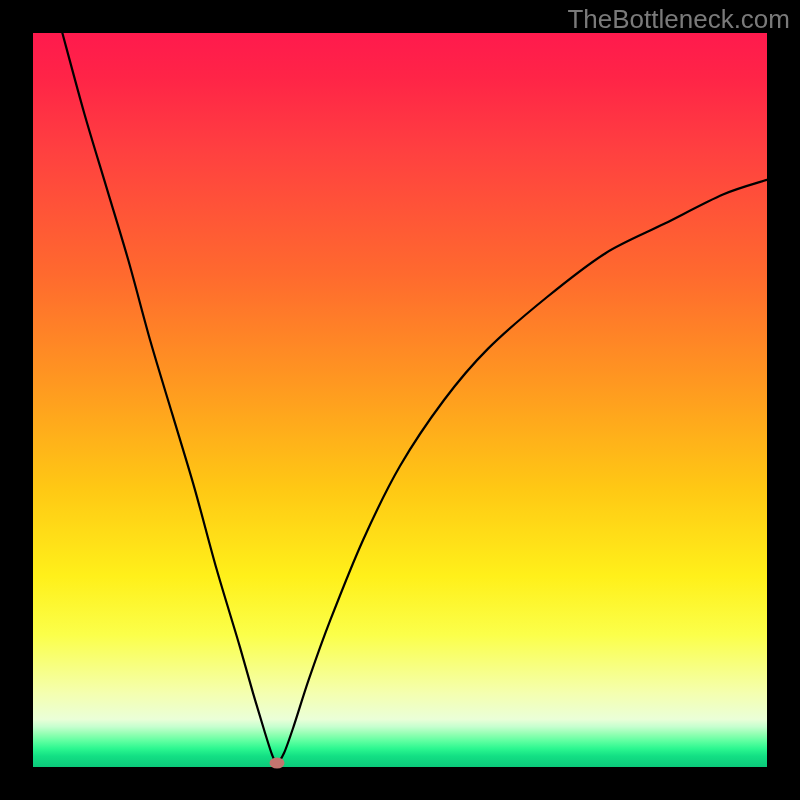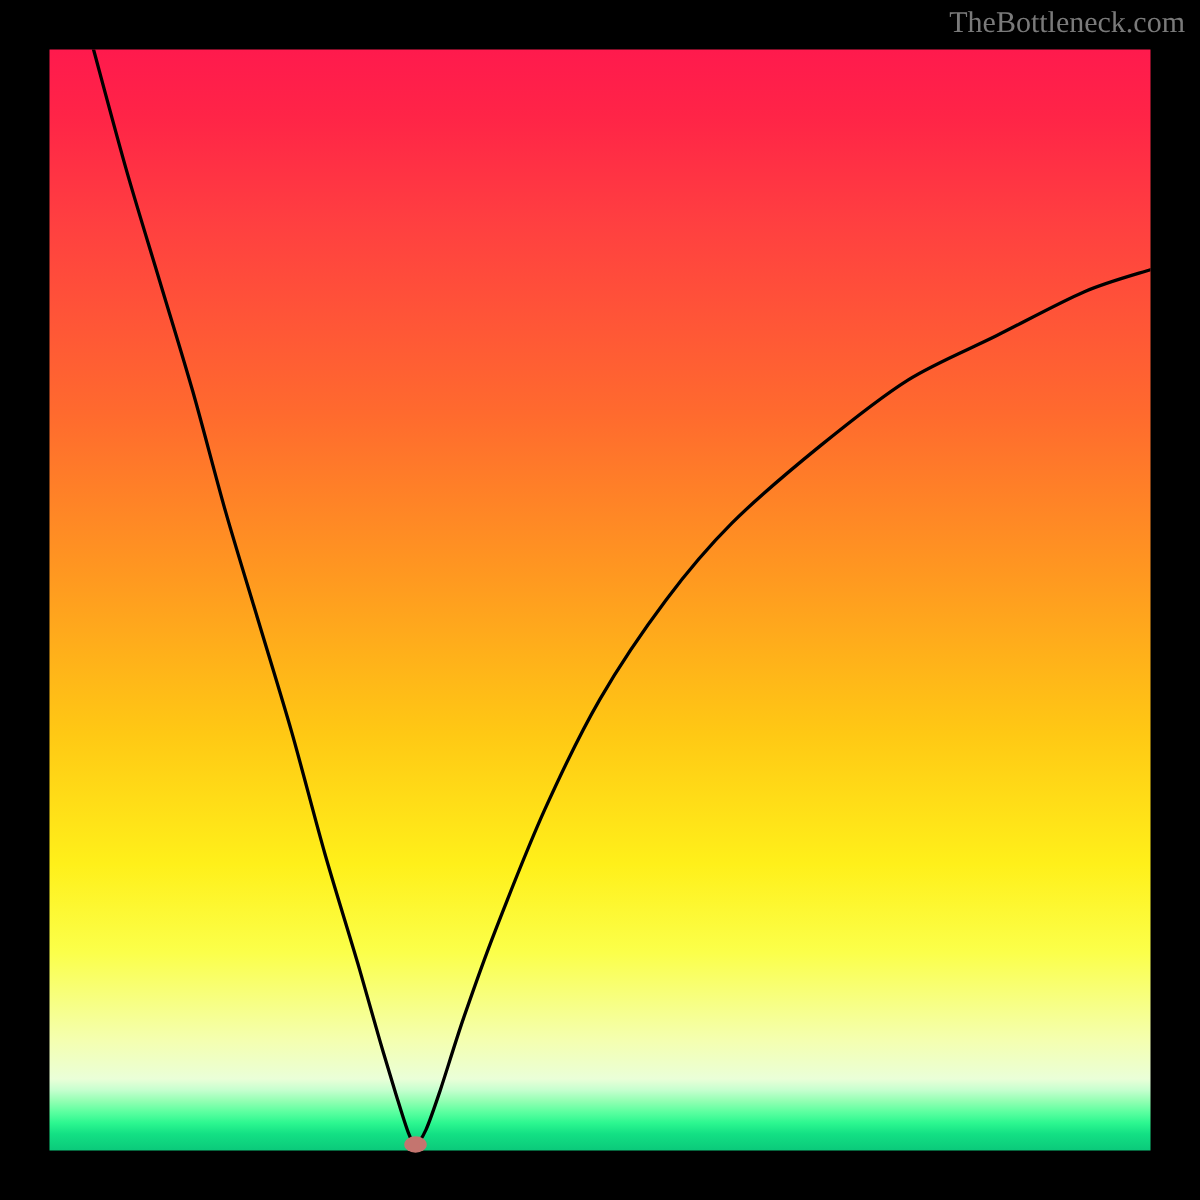--- a/index.html
+++ b/index.html
@@ -13,26 +13,25 @@
   }
   .stage {
     position: relative;
     width: 800px;
     height: 800px;
   }
   .watermark {
     position: absolute;
     top: 4px;
     right: 10px;
-    font-size: 20px;
+    font-size: 26px;
     font-weight: 500;
     color: #7a7a7a;
     letter-spacing: 0px;
     user-select: none;
-    font-family: Liberation Serif, serif;
   }
   .plot-frame {
     position: absolute;
     left: 33px;
     top: 33px;
     width: 734px;
     height: 734px;
     background: #000;
   }
   .gradient {

